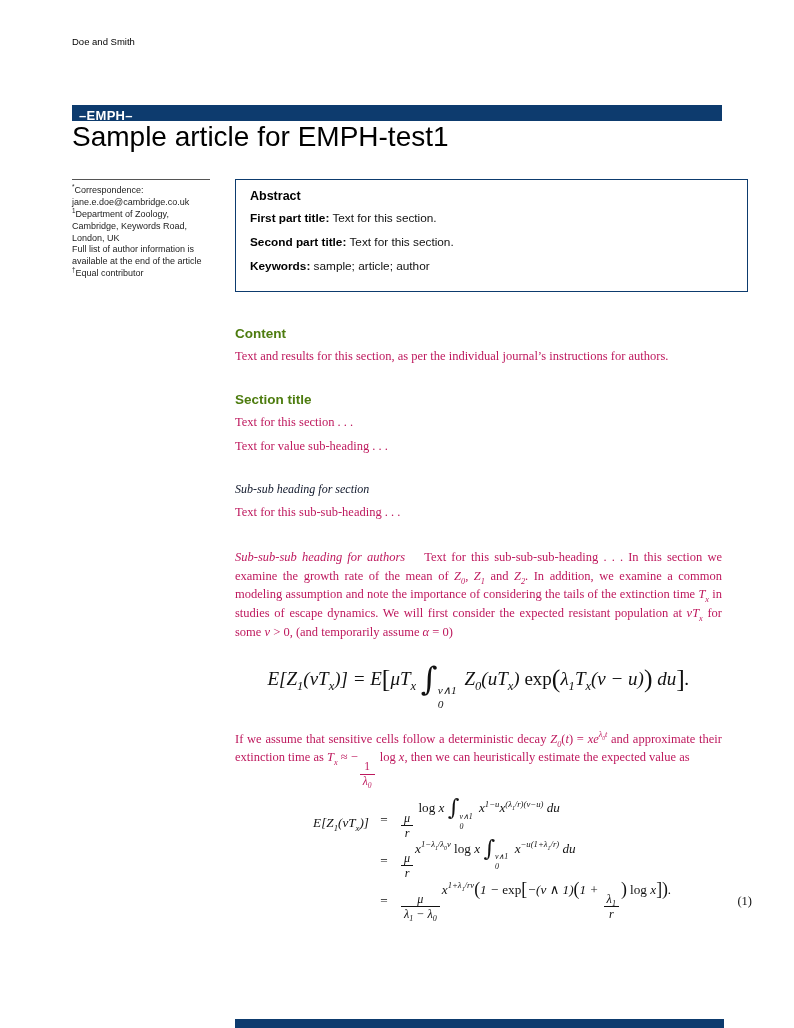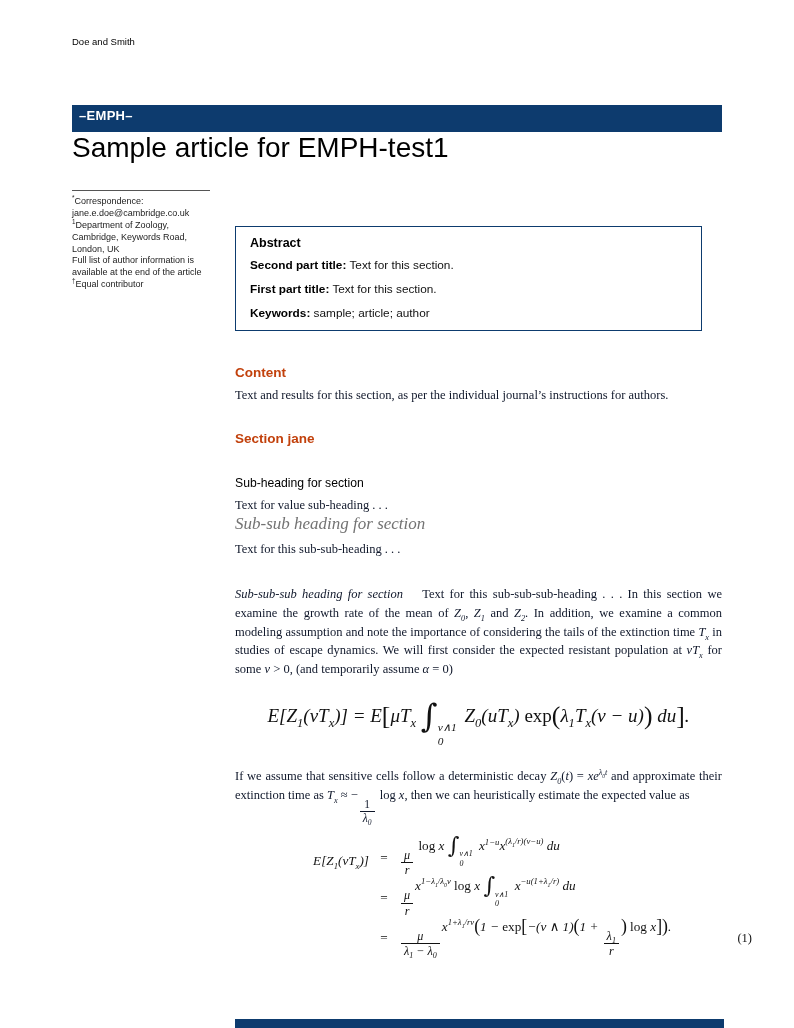--- a/index.html
+++ b/index.html
@@ -5,47 +5,47 @@
   :root{ --navy:#0d3b6e; }
   *{margin:0;padding:0;box-sizing:border-box;}
   body{background:#ffffff;}
   .page{
     width:794px;height:1028px;position:relative;overflow:hidden;background:#fff;
     font-family:"Liberation Sans","DejaVu Sans",sans-serif;color:#1a1a1a;
   }
   .inner{padding:36px 72px 0 72px;}
   .running-head{font-size:9.5px;color:#000;}
   .banner{
-    margin-top:58px;height:27px;background:var(--navy);color:#fff;
+    margin-top:58px;height:16px;background:var(--navy);color:#fff;
     font-weight:bold;font-size:13px;line-height:21px;padding-left:7px;letter-spacing:.3px;
   }
   .title{font-size:28px;font-weight:400;color:#000;}
   .authors{margin-top:13px;font-size:14.5px;color:#0a0a0a;}
   .authors sup{font-size:.6em;}
   .cols{display:flex;align-items:flex-start;margin-top:26px;}
   .sidebar{
     flex:none;width:138px;border-top:1px solid #555;padding-top:5px;
     font-size:9px;line-height:1.32;color:#222;
   }
   .side-line sup{font-size:.7em;}
   .main{flex:none;width:487px;margin-left:25px;}
-  .abstract-box{border:1px solid var(--navy);width:467px;padding:9px 14px 8px 14px;margin-top:36px;}
+  .abstract-box{border:1px solid var(--navy);width:513px;padding:9px 14px 16px 14px;}
   .abstract-title{font-weight:bold;font-size:12.5px;color:#000;}
   .abstract-row{font-size:11.8px;line-height:1.35;margin-top:8px;color:#111;}
   .abstract-row b{color:#000;}
-  .section-h{font-weight:bold;font-size:13.5px;color:#c2410c;margin-top:26px;}
+  .section-h{font-weight:bold;font-size:13.5px;color:#4d7c0f;margin-top:26px;}
   .section-h.first{margin-top:34px;}
   .sub-h{font-weight:400;font-size:12.2px;color:#000;margin-top:30px;}
   .subsub-h{
     font-family:"Liberation Serif","DejaVu Serif",serif;font-style:italic;
-    font-size:17px;color:#737373;font-weight:400;
+    font-size:12px;color:#0f172a;margin-top:26px;font-weight:400;
   }
   .body-text{
     font-family:"Liberation Serif","DejaVu Serif",serif;font-size:12.5px;
-    line-height:1.5;text-align:justify;color:#0f172a;margin-top:6px;
+    line-height:1.5;text-align:justify;color:#be185d;margin-top:6px;
   }
   .runin-p{margin-top:26px;}
   .runin{font-style:italic;margin-right:14px;}
   
   sub,sup{font-size:.66em;line-height:0;}
   .mi{font-style:italic;}
   .mu{font-style:normal;}
   .bg{font-style:normal;font-size:1.35em;line-height:1;vertical-align:-0.08em;}
   .fr{display:inline-flex;flex-direction:column;text-align:center;vertical-align:-0.72em;margin:0 2px;}
   .fn,.fd{display:block;line-height:1.18;font-size:.92em;padding:0 3px;}
@@ -98,46 +98,46 @@
         <div class="side-line">Full list of author information is</div>
         <div class="side-line">available at the end of the article</div>
         <div class="side-line"><sup>†</sup>Equal contributor</div>
       </aside>
 
       <div class="main">
 
         <div class="abstract-box">
           <div class="abstract-title">Abstract</div>
           <p class="abstract-row">
-            <b>Second part title:</b>
+            <b>First part title:</b>
             <span>Text for this section.</span>
           </p>
           <p class="abstract-row">
-            <b>First part title:</b>
+            <b>Second part title:</b>
             <span>Text for this section.</span>
           </p>
           <p class="abstract-row">
             <b>Keywords:</b>
             <span>sample; article; author</span>
           </p>
         </div>
 
         <h2 class="section-h first">Content</h2>
         <p class="body-text">Text and results for this section, as per the individual journal’s instructions for authors.</p>
 
-        <h2 class="section-h">Section jane</h2>
+        <h2 class="section-h">Section title</h2>
+        <p class="body-text">Text for this section . . .</p>
 
-        <h3 class="sub-h">Sub-heading for section</h3>
         <p class="body-text">Text for value sub-heading . . .</p>
 
         <h4 class="subsub-h">Sub-sub heading for section</h4>
         <p class="body-text">Text for this sub-sub-heading . . .</p>
 
         <p class="body-text runin-p">
-          <span class="runin">Sub-sub-sub heading for section</span>
+          <span class="runin">Sub-sub-sub heading for authors</span>
           <span>Text for this sub-sub-sub-heading . . . In this section we examine the growth rate of the mean of <span class="mi">Z<sub>0</sub></span>, <span class="mi">Z<sub>1</sub></span> and <span class="mi">Z<sub>2</sub></span>. In addition, we examine a common modeling assumption and note the importance of considering the tails of the extinction time <span class="mi">T<sub>x</sub></span> in studies of escape dynamics. We will first consider the expected resistant population at <span class="mi">vT<sub>x</sub></span> for some <span class="mi">v</span> &gt; 0, (and temporarily assume <span class="mi">α</span> = 0)</span>
         </p>
 
         <div class="dmath">E[Z<sub>1</sub>(vT<sub>x</sub>)] = E<span class="bg">[</span>μT<sub>x</sub> <span class="ints">∫</span><span class="lims">
               <span class="lt">v∧1</span>
               <span class="lbm">0</span>
             </span> Z<sub>0</sub>(uT<sub>x</sub>) <span class="mu">exp</span><span class="bg">(</span>λ<sub>1</sub>T<sub>x</sub>(v − u)<span class="bg">)</span> du<span class="bg">]</span>.</div>
 
         <p class="body-text">If we assume that sensitive cells follow a deterministic decay <span class="mi">Z<sub>0</sub></span>(<span class="mi">t</span>) = <span class="mi">xe</span><sup><span class="mi">λ<sub>0</sub>t</span></sup> and approximate their extinction time as <span class="mi">T<sub>x</sub></span> ≈ −<span class="fr">
               <span class="fn">1</span>

